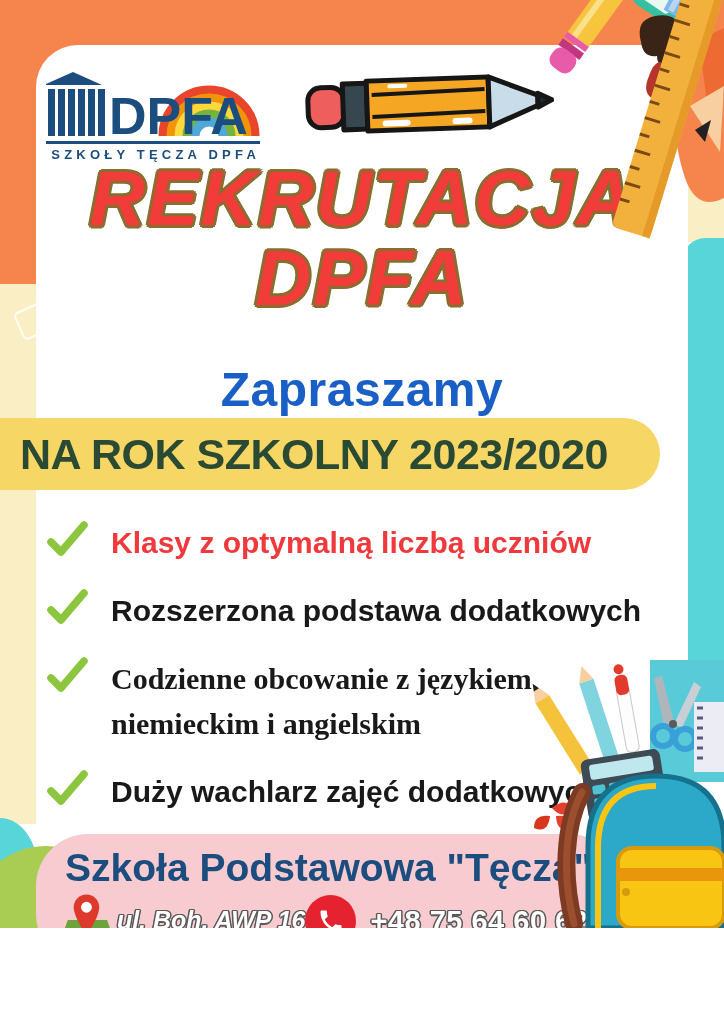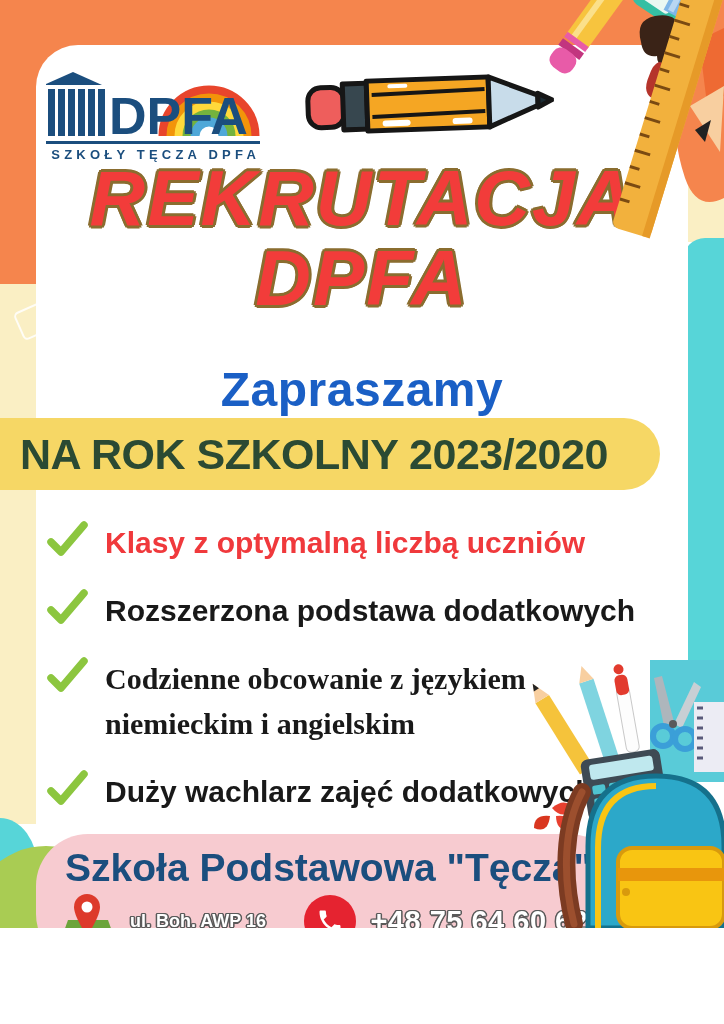--- a/index.html
+++ b/index.html
@@ -47,32 +47,32 @@
   }
   .subtitle{left:0;top:362px;width:724px;text-align:center;
     color:var(--blue,#1A5FC5);font-size:48px;font-weight:bold;letter-spacing:0.5px;}
   .banner{left:0;top:418px;width:660px;height:72px;background:var(--banner-yellow,#F6D765);
     border-radius:0 44px 44px 0;display:flex;align-items:center;padding-left:20px;box-sizing:border-box;}
   .banner-text{color:var(--banner-green,#2B4A33);font-size:43px;font-weight:bold;letter-spacing:-0.5px;white-space:nowrap;}
   
   .checklist{left:46px;top:520px;width:615px;display:flex;flex-direction:column;gap:23px;}
   .check-row{display:flex;align-items:flex-start;gap:17px;}
   .check-ico{width:42px;height:37px;flex:0 0 42px;margin-top:1px;}
-  .check-text{font-size:30px;font-weight:bold;color:#191919;line-height:1.5;}
+  .check-text{font-size:30px;font-weight:bold;color:#191919;line-height:1.5;margin-left:6px;}
   .check-text.red{color:var(--item-red,#F0393C);}
   
   .panel{left:36px;top:834px;width:585px;height:132px;background:var(--pink,#F7CBD0);border-radius:52px;}
   .school-name{margin-top:12px;text-align:center;color:var(--navy,#1B4E7E);font-size:39px;font-weight:bold;}
   .contact-row{display:flex;align-items:center;padding:2px 16px 0 22px;}
   .outlined{
     color:#fff;font-weight:bold;
     text-shadow:1.5px 0 0 #5a5a5a,-1.5px 0 0 #5a5a5a,0 1.5px 0 #5a5a5a,0 -1.5px 0 #5a5a5a,
       1px 1px 0 #5a5a5a,-1px 1px 0 #5a5a5a,1px -1px 0 #5a5a5a,-1px -1px 0 #5a5a5a;
   }
-  .address{font-size:18px;line-height:1.25;margin-left:12px;white-space:nowrap;}
+  .address{font-size:25px;line-height:1.25;white-space:nowrap;font-style:italic;}
   .phone-circle{width:52px;height:52px;border-radius:50%;background:var(--phone-red,#E52330);
     display:flex;align-items:center;justify-content:center;margin-left:auto;}
   .phone-number{font-size:29px;margin-left:14px;white-space:nowrap;letter-spacing:0.5px;}
   
   .decor-topright{right:0;top:0;width:175px;height:260px;}
   .backpack{right:0;bottom:0;width:202px;height:268px;}
   .pencil-bottomleft{left:50px;top:948px;width:62px;height:80px;}
 </style>
 </head>
 <body>

